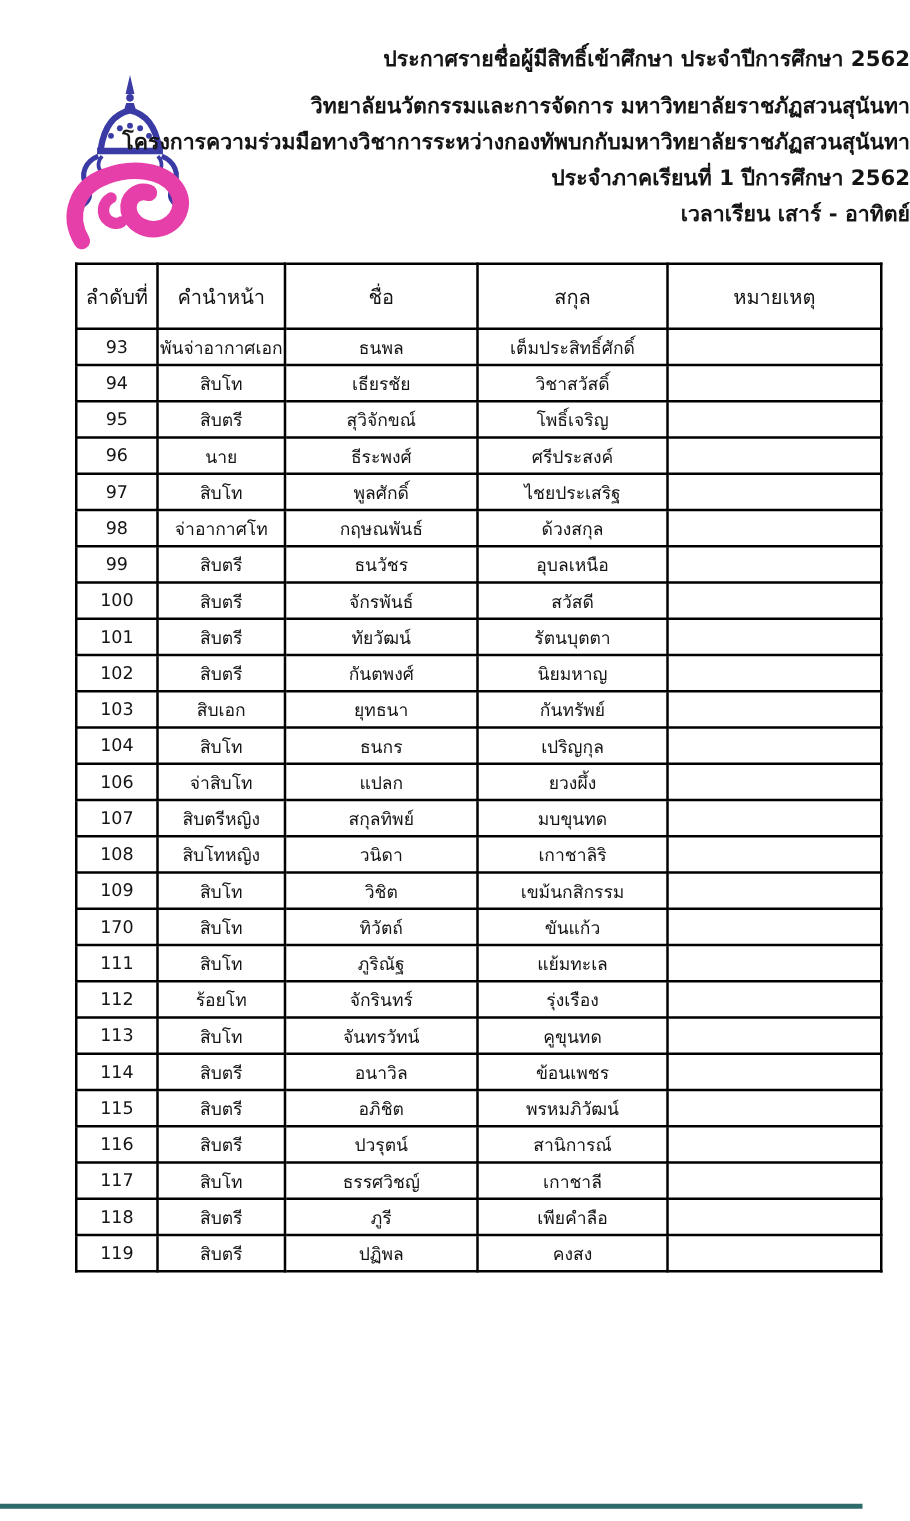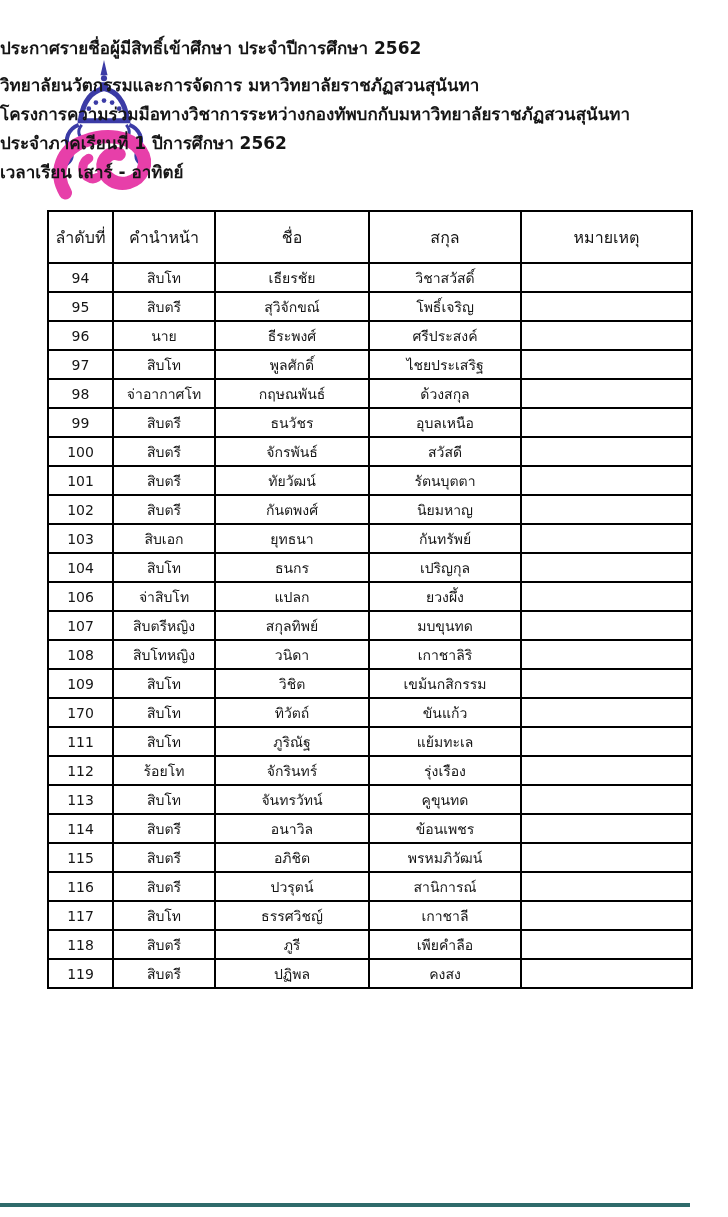--- a/index.html
+++ b/index.html
@@ -7,29 +7,29 @@
     position:relative;
     width:728px;height:1217px;
     background:#ffffff;
     font-family:"DejaVu Sans",sans-serif;
     color:#111;
     overflow:hidden;
   }
   .emblem{position:absolute;left:48px;top:58px;width:112px;height:152px;}
   .header-block{
     position:absolute;top:38px;left:0;width:728px;
-    text-align:left;
+    text-align:right;
   }
   .header-block p{
     margin:0 0 9px 0;
     font-size:17px;line-height:20px;font-weight:bold;color:#151515;
   }
   .header-block p.title{margin-bottom:17px;}
   .students-table{
-    position:absolute;left:47px;top:210px;width:634px;
+    position:absolute;left:60px;top:210px;width:634px;
     border-collapse:collapse;table-layout:fixed;padding-left:29px;
   }
   .students-table th,.students-table td{
     border:2px solid #000;
     text-align:center;vertical-align:middle;
     font-weight:normal;color:#151515;
     padding:0;overflow:hidden;white-space:nowrap;
   }
   .students-table th{height:50px;font-size:16px;}
   .students-table td{height:27px;font-size:14px;}
@@ -86,20 +86,27 @@
       <tr>
         <th class="col-no">ลำดับที่</th>
         <th class="col-prefix">คำนำหน้า</th>
         <th class="col-first">ชื่อ</th>
         <th class="col-last">สกุล</th>
         <th class="col-note">หมายเหตุ</th>
       </tr>
     </thead>
     <tbody>
         <tr>
+          <td>93</td>
+          <td>พันจ่าอากาศเอก</td>
+          <td>ธนพล</td>
+          <td>เต็มประสิทธิ์ศักดิ์</td>
+          <td></td>
+        </tr>
+        <tr>
           <td>94</td>
           <td>สิบโท</td>
           <td>เธียรชัย</td>
           <td>วิชาสวัสดิ์</td>
           <td></td>
         </tr>
         <tr>
           <td>95</td>
           <td>สิบตรี</td>
           <td>สุวิจักขณ์</td>

